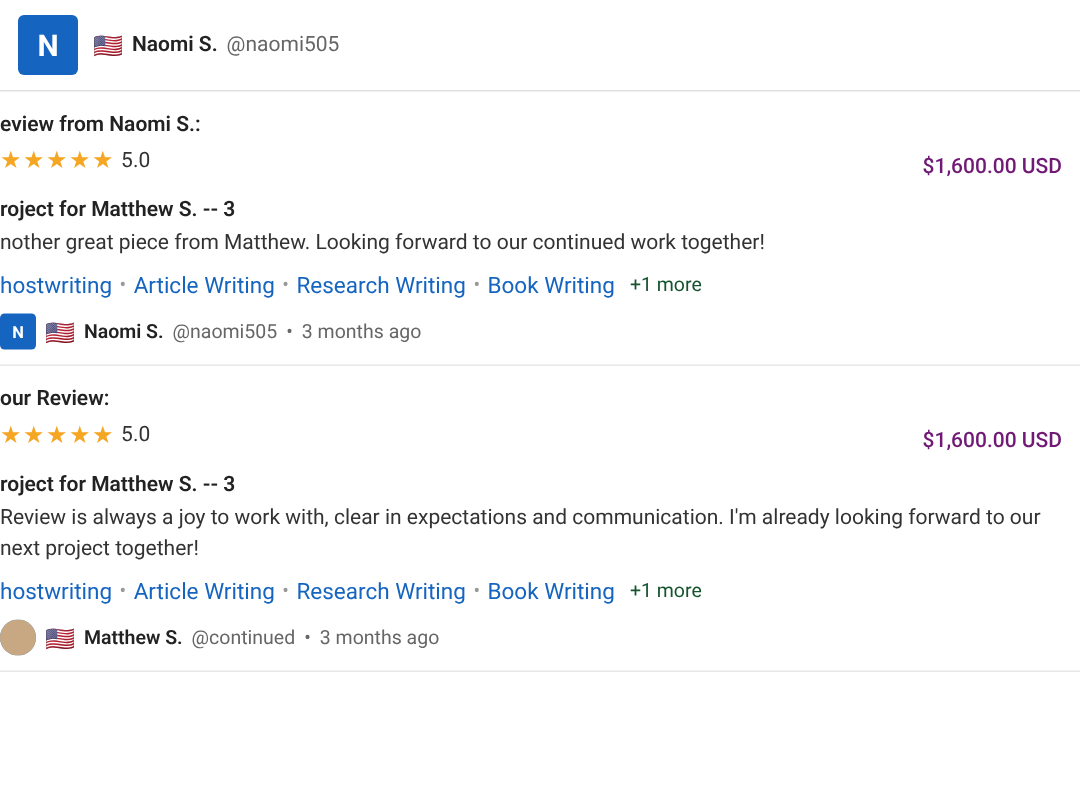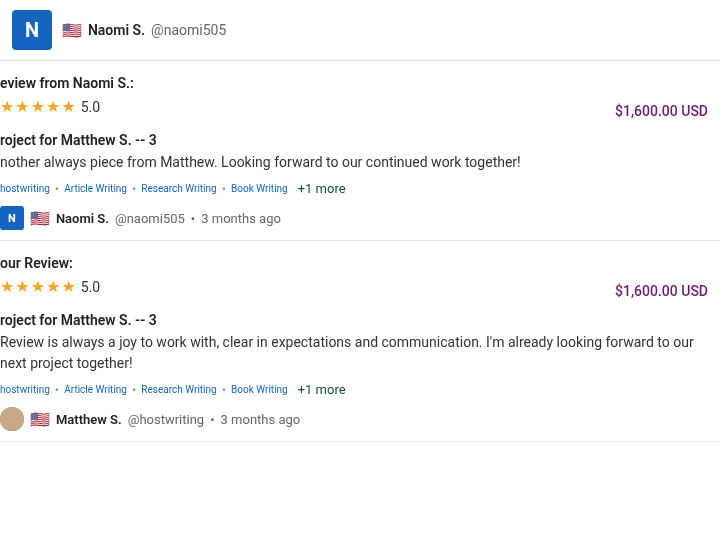--- a/index.html
+++ b/index.html
@@ -108,21 +108,21 @@
     }
     .tags-row {
       display: flex;
       align-items: center;
       flex-wrap: wrap;
       gap: 2px;
       margin-bottom: 10px;
     }
     .tag-link {
       color: #1565c0;
-      font-size: 10px;
+      font-size: 15px;
       cursor: pointer;
       text-decoration: none;
     }
     .tag-separator {
       color: #999;
       font-size: 13px;
       margin: 0 3px;
     }
     .tag-more {
       color: #14532d;
@@ -211,21 +211,21 @@
 
     <div class="stars-price-row">
       <div class="stars-row">
         <span class="stars">★★★★★</span>
         <span class="rating-num">5.0</span>
       </div>
       <span class="price-label">$1,600.00 USD</span>
     </div>
 
     <div class="project-title">roject for Matthew S. -- 3</div>
-    <div class="review-text">nother always piece from Matthew. Looking forward to our continued work together!</div>
+    <div class="review-text">nother great piece from Matthew. Looking forward to our continued work together!</div>
 
     <div class="tags-row">
       <a class="tag-link">hostwriting</a>
       <span class="tag-separator">•</span>
       <a class="tag-link">Article Writing</a>
       <span class="tag-separator">•</span>
       <a class="tag-link">Research Writing</a>
       <span class="tag-separator">•</span>
       <a class="tag-link">Book Writing</a>
       <span class="tag-separator"></span>
@@ -269,19 +269,19 @@
       <span class="tag-separator"></span>
       <span class="tag-more">+1 more</span>
     </div>
 
     <div class="reviewer-meta">
       <div class="matthew-avatar">
         <div class="matthew-avatar-inner"></div>
       </div>
       <span class="flag-emoji">🇺🇸</span>
       <span class="reviewer-name">Matthew S.</span>
-      <span class="reviewer-handle">@hostwriting</span>
+      <span class="reviewer-handle">@continued</span>
       <span class="dot-sep">•</span>
       <span class="reviewer-time">3 months ago</span>
     </div>
   </div>
 
 </div>
 
 </body></html>

